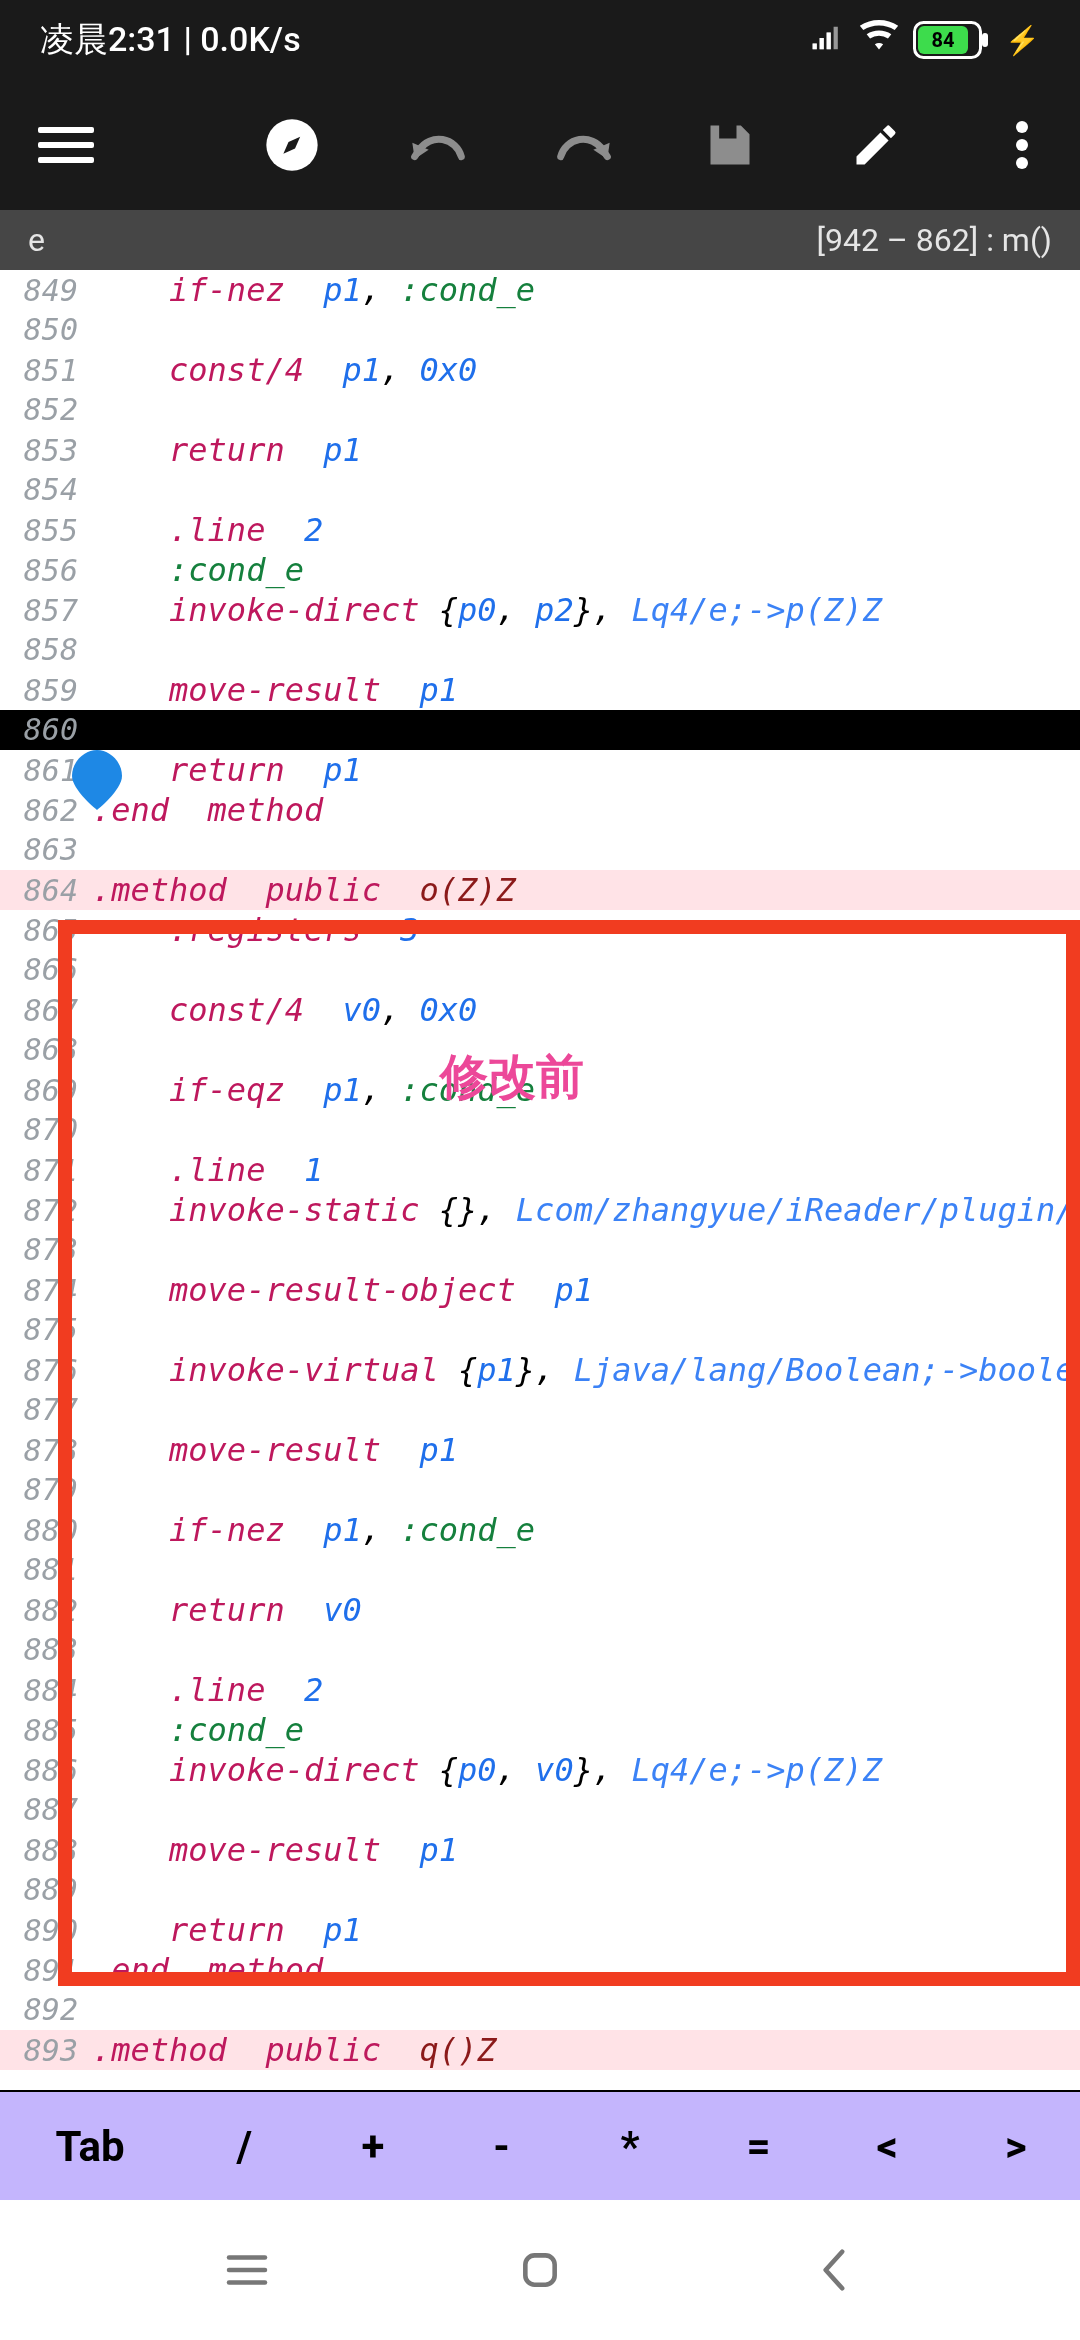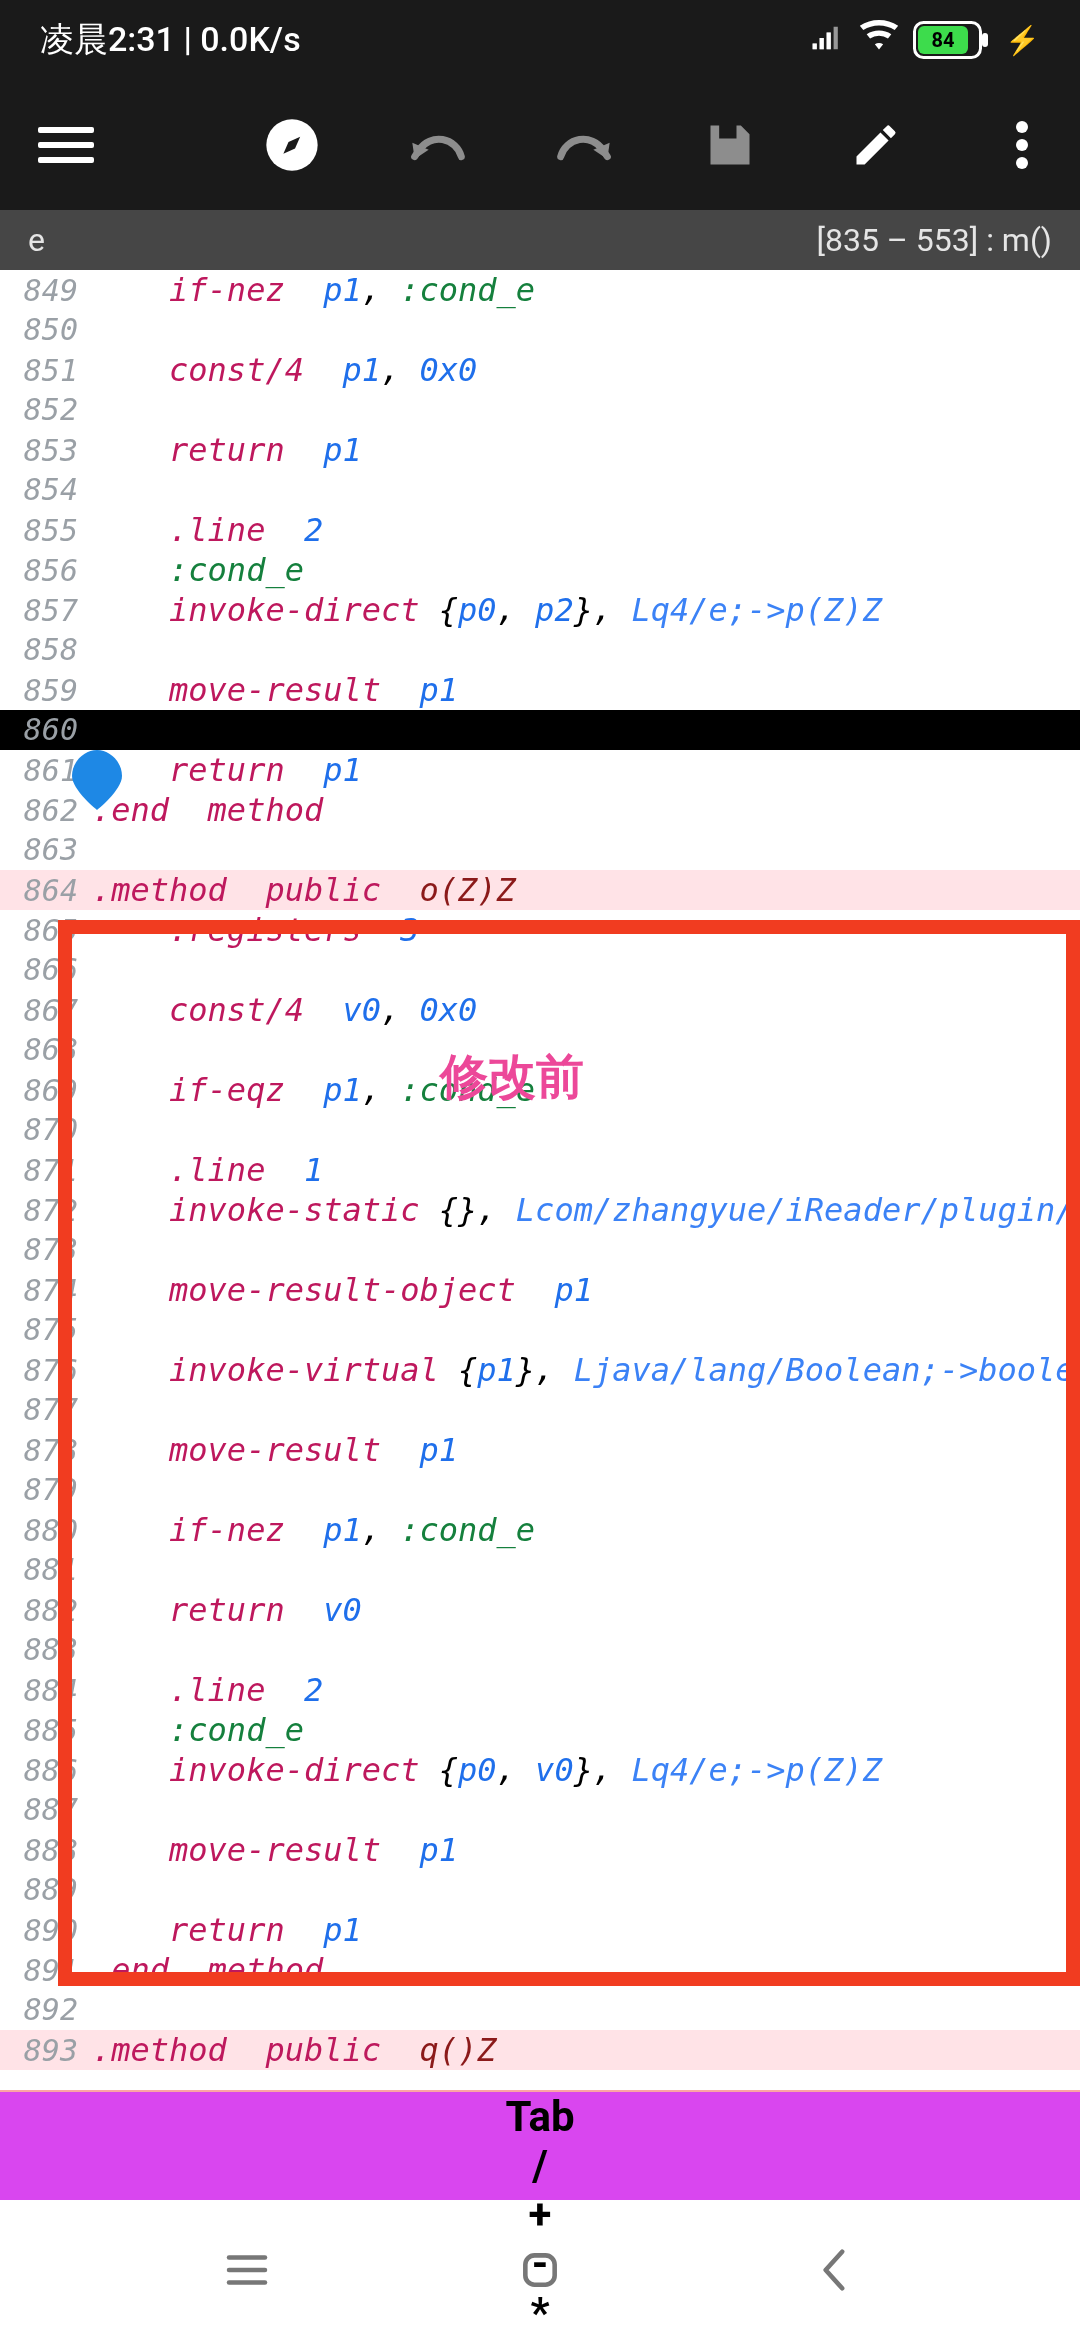--- a/index.html
+++ b/index.html
@@ -41,21 +41,21 @@
   .caret { position: absolute; width: 2px; height: 36px; background: #000; left: 96px; top: calc(11 * 40px + 2px); }
   .handle2 { position:absolute; width:50px; height:60px; left:72px; top: calc(12 * 40px + 0px); }
 
   
   .red-box { position: absolute; border: 14px solid #f13c20; pointer-events: none; }
 
   
   .annot { position: absolute; color: #ec4899; font-size: 48px; font-weight: 700; }
 
   
-  .symbol-bar { height: 110px; background: #d946ef; border-top: 2px solid #fca5a5; display: flex; flex-direction: column; }
+  .symbol-bar { height: 110px; background: #c4b5fd; border-top: 2px solid #000000; display: flex; }
   .sym { flex: 1; display: flex; align-items: center; justify-content: center; font-size: 42px; font-weight: 700; color: #000; }
   .sym:first-child { flex: 1.4; }
 
   
   .nav-bar { height: 140px; background: #fff; display: flex; align-items: center; justify-content: space-around; padding: 0 100px; }
   .nav-icon { width: 60px; height: 60px; display: flex; align-items: center; justify-content: center; color: #5a5a5a; }
 </style>
 </head>
 <body>
 
@@ -130,21 +130,21 @@
           <circle cx="3" cy="3" r="3" fill="#fff"></circle>
           <circle cx="3" cy="12" r="3" fill="#fff"></circle>
           <circle cx="3" cy="21" r="3" fill="#fff"></circle>
         </svg>
     </div>
   </div>
 </div>
 
 <div class="info-bar">
   <span>e</span>
-  <span>[835 – 553] : m()</span>
+  <span>[942 – 862] : m()</span>
 </div>
 
 <div class="code-area">
   <div class="code-content" id="code-content"><div class="line "><div class="gutter">849</div><div class="code"><span>    </span><span class="kw">if-nez</span><span>  </span><span class="reg">p1</span><span>, </span><span class="lbl">:cond_e</span></div></div><div class="line "><div class="gutter">850</div><div class="code"></div></div><div class="line "><div class="gutter">851</div><div class="code"><span>    </span><span class="kw">const/4</span><span>  </span><span class="reg">p1</span><span>, </span><span class="num">0x0</span></div></div><div class="line "><div class="gutter">852</div><div class="code"></div></div><div class="line "><div class="gutter">853</div><div class="code"><span>    </span><span class="kw">return</span><span>  </span><span class="reg">p1</span></div></div><div class="line "><div class="gutter">854</div><div class="code"></div></div><div class="line "><div class="gutter">855</div><div class="code"><span>    </span><span class="kw">.line</span><span>  </span><span class="num">2</span></div></div><div class="line "><div class="gutter">856</div><div class="code"><span>    </span><span class="lbl">:cond_e</span></div></div><div class="line "><div class="gutter">857</div><div class="code"><span>    </span><span class="kw">invoke-direct</span><span> {</span><span class="reg">p0</span><span>, </span><span class="reg">p2</span><span>}, </span><span class="typ">Lq4/e;-&gt;p(Z)Z</span></div></div><div class="line "><div class="gutter">858</div><div class="code"></div></div><div class="line "><div class="gutter">859</div><div class="code"><span>    </span><span class="kw">move-result</span><span>  </span><span class="reg">p1</span></div></div><div class="line hl-cursor"><div class="gutter">860</div><div class="code"></div></div><div class="line "><div class="gutter">861</div><div class="code"><span>    </span><span class="kw">return</span><span>  </span><span class="reg">p1</span></div></div><div class="line "><div class="gutter">862</div><div class="code"><span class="kw">.end</span><span>  </span><span class="kw">method</span></div></div><div class="line "><div class="gutter">863</div><div class="code"></div></div><div class="line hl-method"><div class="gutter">864</div><div class="code"><span class="kw">.method</span><span>  </span><span class="kw">public</span><span>  </span><span class="mth">o(Z)Z</span></div></div><div class="line "><div class="gutter">865</div><div class="code"><span>    </span><span class="kw">.registers</span><span>  </span><span class="num">3</span></div></div><div class="line "><div class="gutter">866</div><div class="code"></div></div><div class="line "><div class="gutter">867</div><div class="code"><span>    </span><span class="kw">const/4</span><span>  </span><span class="reg">v0</span><span>, </span><span class="num">0x0</span></div></div><div class="line "><div class="gutter">868</div><div class="code"></div></div><div class="line "><div class="gutter">869</div><div class="code"><span>    </span><span class="kw">if-eqz</span><span>  </span><span class="reg">p1</span><span>, </span><span class="lbl">:cond_e</span></div></div><div class="line "><div class="gutter">870</div><div class="code"></div></div><div class="line "><div class="gutter">871</div><div class="code"><span>    </span><span class="kw">.line</span><span>  </span><span class="num">1</span></div></div><div class="line "><div class="gutter">872</div><div class="code"><span>    </span><span class="kw">invoke-static</span><span> {}, </span><span class="typ">Lcom/zhangyue/iReader/plugin/PluginRely;-&gt;isLogin()</span></div></div><div class="line "><div class="gutter">873</div><div class="code"></div></div><div class="line "><div class="gutter">874</div><div class="code"><span>    </span><span class="kw">move-result-object</span><span>  </span><span class="reg">p1</span></div></div><div class="line "><div class="gutter">875</div><div class="code"></div></div><div class="line "><div class="gutter">876</div><div class="code"><span>    </span><span class="kw">invoke-virtual</span><span> {</span><span class="reg">p1</span><span>}, </span><span class="typ">Ljava/lang/Boolean;-&gt;booleanValue()Z</span></div></div><div class="line "><div class="gutter">877</div><div class="code"></div></div><div class="line "><div class="gutter">878</div><div class="code"><span>    </span><span class="kw">move-result</span><span>  </span><span class="reg">p1</span></div></div><div class="line "><div class="gutter">879</div><div class="code"></div></div><div class="line "><div class="gutter">880</div><div class="code"><span>    </span><span class="kw">if-nez</span><span>  </span><span class="reg">p1</span><span>, </span><span class="lbl">:cond_e</span></div></div><div class="line "><div class="gutter">881</div><div class="code"></div></div><div class="line "><div class="gutter">882</div><div class="code"><span>    </span><span class="kw">return</span><span>  </span><span class="reg">v0</span></div></div><div class="line "><div class="gutter">883</div><div class="code"></div></div><div class="line "><div class="gutter">884</div><div class="code"><span>    </span><span class="kw">.line</span><span>  </span><span class="num">2</span></div></div><div class="line "><div class="gutter">885</div><div class="code"><span>    </span><span class="lbl">:cond_e</span></div></div><div class="line "><div class="gutter">886</div><div class="code"><span>    </span><span class="kw">invoke-direct</span><span> {</span><span class="reg">p0</span><span>, </span><span class="reg">v0</span><span>}, </span><span class="typ">Lq4/e;-&gt;p(Z)Z</span></div></div><div class="line "><div class="gutter">887</div><div class="code"></div></div><div class="line "><div class="gutter">888</div><div class="code"><span>    </span><span class="kw">move-result</span><span>  </span><span class="reg">p1</span></div></div><div class="line "><div class="gutter">889</div><div class="code"></div></div><div class="line "><div class="gutter">890</div><div class="code"><span>    </span><span class="kw">return</span><span>  </span><span class="reg">p1</span></div></div><div class="line "><div class="gutter">891</div><div class="code"><span class="kw">.end</span><span>  </span><span class="kw">method</span></div></div><div class="line "><div class="gutter">892</div><div class="code"></div></div><div class="line hl-method"><div class="gutter">893</div><div class="code"><span class="kw">.method</span><span>  </span><span class="kw">public</span><span>  </span><span class="mth">q()Z</span></div></div></div>
 
   <div class="caret"></div>
   <svg class="handle2" viewBox="0 0 50 60">
     <path fill="#1e88e5" d="M25 60 C12 60 0 48 0 34 C0 20 25 0 25 0 C25 0 50 20 50 34 C50 48 38 60 25 60 Z" transform="rotate(180 25 30)"></path>
   </svg>
 

